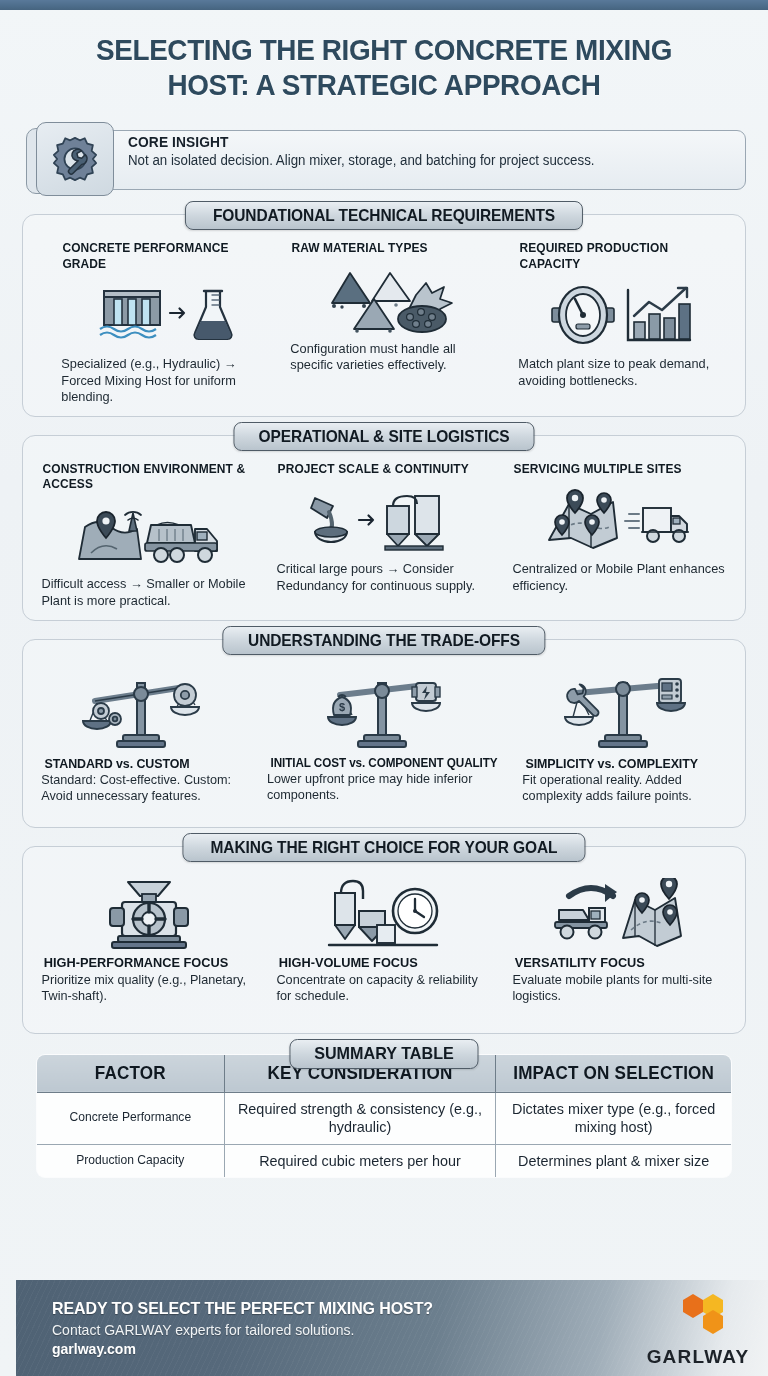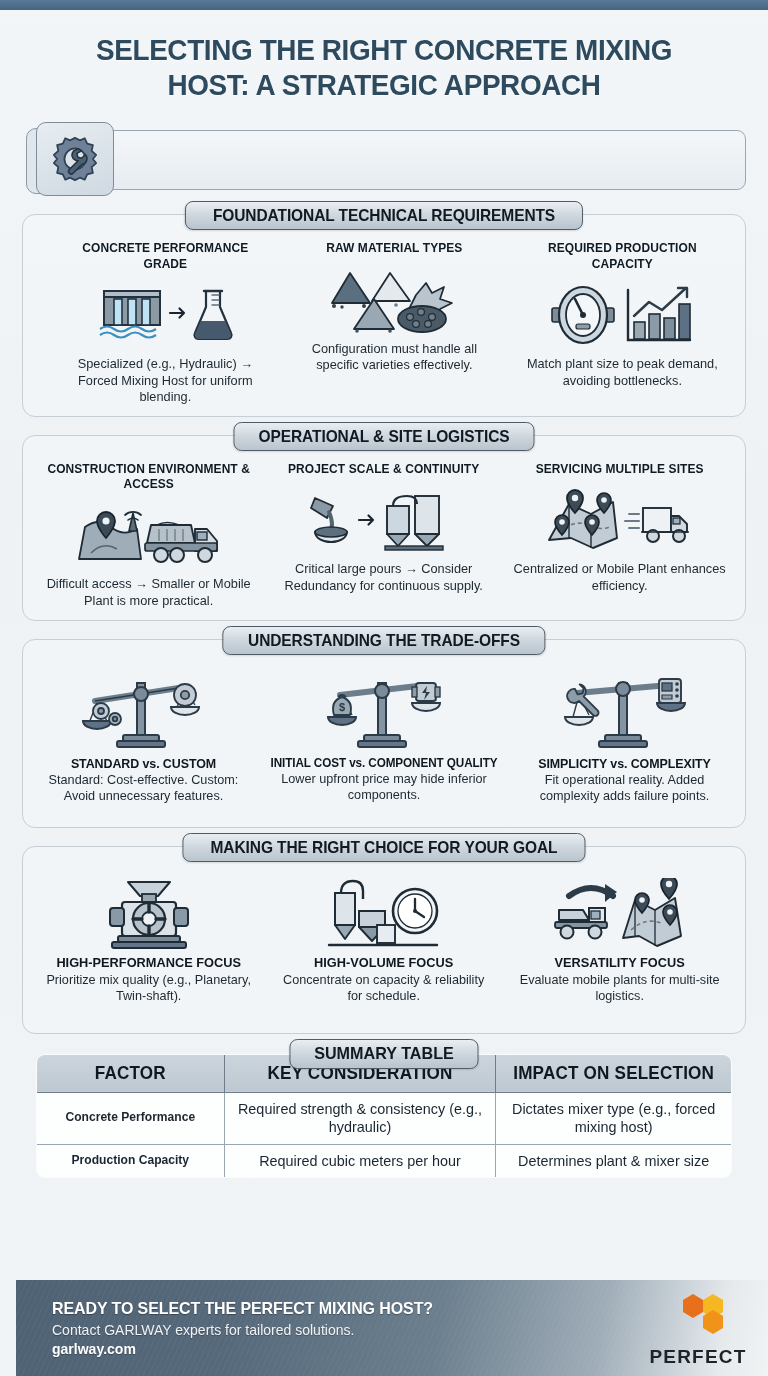--- a/index.html
+++ b/index.html
@@ -99,21 +99,21 @@
     font-size: 16.5px;
     font-weight: bold;
     color: #111a22;
     white-space: nowrap;
     letter-spacing: -0.1px;
     box-shadow: 0 1px 2px rgba(0,0,0,0.13);
   }
   .sec-pill span { display:block; transform: scaleX(0.94); }
 
   .cols { display: flex; align-items: flex-start; }
-  .col { flex: 1; padding: 0 6px; text-align: center; }
+  .col { flex: 1; padding: 0 6px; text-align: left; }
   .col-head {
     font-size: 12.6px; font-weight: bold; color: #101a22;
     line-height: 1.22; letter-spacing: 0.1px;
     transform: scaleX(0.95);
   }
   .col-icon {
     height: 74px;
     display: flex; align-items: center; justify-content: center;
     margin: 6px 0 4px 0;
   }
@@ -166,21 +166,21 @@
   table.summary th > span { display:block; transform: scaleX(0.95); }
   table.summary td {
     border: 1px solid #9aa7b2;
     font-size: 15px;
     color: #1b2631;
     text-align: center;
     padding: 7px 6px;
     line-height: 1.24;
     background: #fdfefe;
   }
-  table.summary td.factor { font-weight: bold; font-size: 12.6px; }
+  table.summary td.factor { font-weight: normal; font-size: 12.6px; }
   table.summary td > span { display:block; transform: scaleX(0.96); }
   col.c1 { width: 27%; }
   col.c2 { width: 39%; }
   col.c3 { width: 34%; }
 
   
   .footer {
     position: absolute;
     bottom: 0; left: 16px;
     width: 764px; height: 96px;
@@ -207,20 +207,24 @@
 
   <div class="insight-wrap">
     <div class="insight-shadow"></div>
     <div class="insight-bar"></div>
     <div class="insight-icon">
       <svg width="52" height="52" viewBox="0 0 64 64">
         <path d="M32 6 L38 9 L44 6.5 L47 13 L54 15 L52.5 22 L58 27 L54 32 L58 37 L52.5 42 L54 49 L47 51 L44 57.5 L38 55 L32 58 L26 55 L20 57.5 L17 51 L10 49 L11.5 42 L6 37 L10 32 L6 27 L11.5 22 L10 15 L17 13 L20 6.5 L26 9 Z" fill="#6f8198" stroke="#2f4254" stroke-width="2.2" stroke-linejoin="round"></path>
         <circle cx="32" cy="32" r="13" fill="#dce4ea" stroke="#2f4254" stroke-width="2.2"></circle>
         <path d="M40 22 a7 7 0 1 0 -4 12 l-11 11 a3.2 3.2 0 0 0 4.6 4.6 l11-11 a7 7 0 0 0 4-12 l-4.4 4.4 -4.6-1.2 -1.2-4.6 Z" fill="#4a6074" stroke="#24323f" stroke-width="1.8" stroke-linejoin="round"></path>
       </svg>
+    </div>
+    <div class="insight-text">
+      <div class="insight-title">CORE INSIGHT</div>
+      <div class="insight-sub">Not an isolated decision. Align mixer, storage, and batching for project success.</div>
     </div>
   </div>
 
   <div class="section" style="padding-top:26px;padding-left:28px;">
     <div class="sec-pill">
       <span>FOUNDATIONAL TECHNICAL REQUIREMENTS</span>
     </div>
     <div class="cols">
       <div class="col">
         <div class="col-head">CONCRETE PERFORMANCE GRADE</div>
@@ -589,17 +593,17 @@
       <div class="f1">READY TO SELECT THE PERFECT MIXING HOST?</div>
       <div class="f2">Contact GARLWAY experts for tailored solutions.</div>
       <div class="f3">garlway.com</div>
     </div>
     <div class="brand">
       <svg width="74" height="52" viewBox="0 0 74 52">
         <path d="M22 12 l10-6 10 6 v12 l-10 6 -10-6 Z" fill="#e8701a"></path>
         <path d="M42 4 l10-6 10 6 v12 l-10 6 -10-6 Z" transform="translate(0,8)" fill="#f5b722"></path>
         <path d="M42 28 l10-6 10 6 v12 l-10 6 -10-6 Z" fill="#f09318"></path>
       </svg>
-      <div class="brand-name">PERFECT</div>
+      <div class="brand-name">GARLWAY</div>
     </div>
   </div>
 
 </div>
 
 </body></html>

